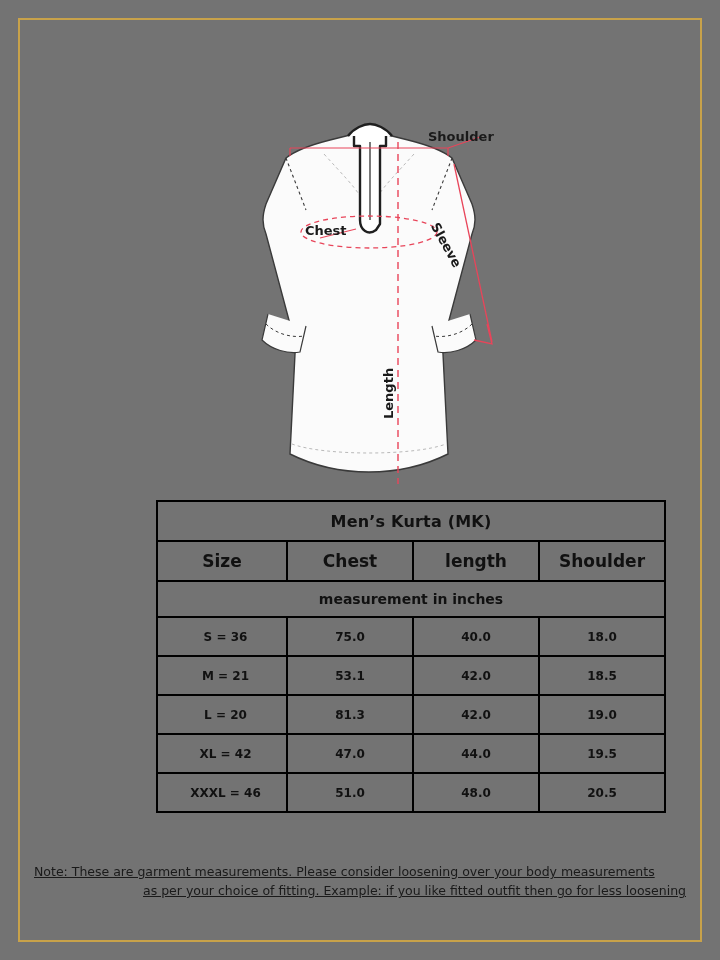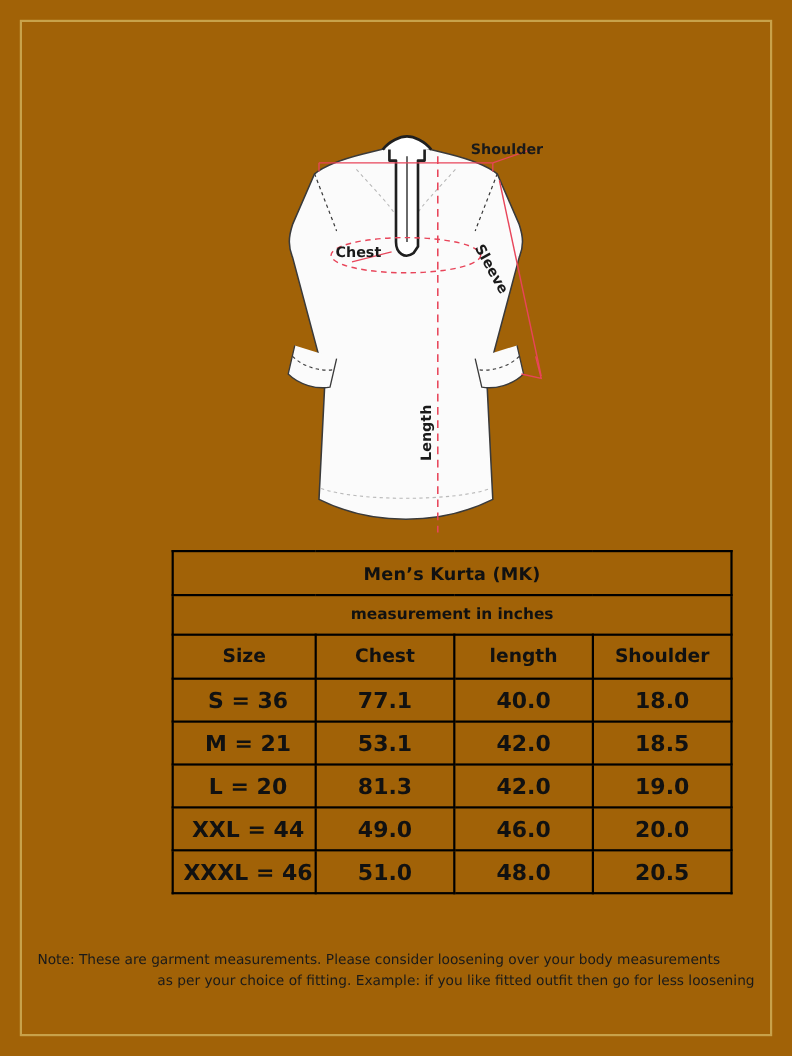--- a/index.html
+++ b/index.html
@@ -12,21 +12,21 @@
     height: 960px;
     font-family: "DejaVu Sans", sans-serif;
     color: #1a1a1a;
     overflow: hidden;
   }
   .page {
     position: relative;
     width: 720px;
     height: 960px;
     box-sizing: border-box;
-    background: #a16207;
+    background: #737373;
   }
   .page-border {
     position: absolute;
     left: 18px;
     top: 18px;
     right: 18px;
     bottom: 18px;
     border: 2px solid #c8a24a;
     pointer-events: none;
   }
@@ -100,21 +100,21 @@
     font-size: 14px;
     font-weight: 700;
     height: 32px;
   }
   .tbl-head {
     font-size: 17px;
     font-weight: 700;
     height: 36px;
   }
   .tbl-cell {
-    font-size: 20px;
+    font-size: 12px;
     font-weight: 700;
     height: 35px;
   }
   .col-size   { width: 130px; }
   .col-chest  { width: 126px; }
   .col-length { width: 126px; }
   .col-shoulder { width: 126px; }
   td.cell-size {
     text-align: left;
     padding-left: 8px;
@@ -123,20 +123,21 @@
   
   .note {
     position: absolute;
     left: 10px;
     top: 838px;
     width: 652px;
     font-family: "DejaVu Sans", sans-serif;
     font-size: 12.5px;
     line-height: 1.55;
     color: #1a1a1a;
+    text-decoration: underline;
   }
   .note-line1 { text-align: left; }
   .note-line2 { text-align: right; padding-left: 46px; }
 </style>
 </head>
 <body>
 
 <div class="page">
   <div class="page-border"></div>
 
@@ -219,52 +220,52 @@
           <col class="col-size">
           <col class="col-chest">
           <col class="col-length">
           <col class="col-shoulder">
         </colgroup>
         <tbody>
           <tr>
             <td class="tbl-title" colspan="4">Men’s Kurta (MK)</td>
           </tr>
           <tr>
-            <td class="tbl-sub" colspan="4">measurement in inches</td>
-          </tr>
-          <tr>
             <td class="tbl-head">Size</td>
             <td class="tbl-head">Chest</td>
             <td class="tbl-head">length</td>
             <td class="tbl-head">Shoulder</td>
           </tr>
+          <tr>
+            <td class="tbl-sub" colspan="4">measurement in inches</td>
+          </tr>
 
           <tr>
             <td class="tbl-cell cell-size">S = 36</td>
-            <td class="tbl-cell">77.1</td>
+            <td class="tbl-cell">75.0</td>
             <td class="tbl-cell">40.0</td>
             <td class="tbl-cell">18.0</td>
           </tr>
           <tr>
             <td class="tbl-cell cell-size">M = 21</td>
             <td class="tbl-cell">53.1</td>
             <td class="tbl-cell">42.0</td>
             <td class="tbl-cell">18.5</td>
           </tr>
           <tr>
             <td class="tbl-cell cell-size">L = 20</td>
             <td class="tbl-cell">81.3</td>
             <td class="tbl-cell">42.0</td>
             <td class="tbl-cell">19.0</td>
           </tr>
           <tr>
-            <td class="tbl-cell cell-size">XXL = 44</td>
-            <td class="tbl-cell">49.0</td>
-            <td class="tbl-cell">46.0</td>
-            <td class="tbl-cell">20.0</td>
+            <td class="tbl-cell cell-size">XL = 42</td>
+            <td class="tbl-cell">47.0</td>
+            <td class="tbl-cell">44.0</td>
+            <td class="tbl-cell">19.5</td>
           </tr>
           <tr>
             <td class="tbl-cell cell-size">XXXL = 46</td>
             <td class="tbl-cell">51.0</td>
             <td class="tbl-cell">48.0</td>
             <td class="tbl-cell">20.5</td>
           </tr>
         </tbody>
       </table>
     </div>

